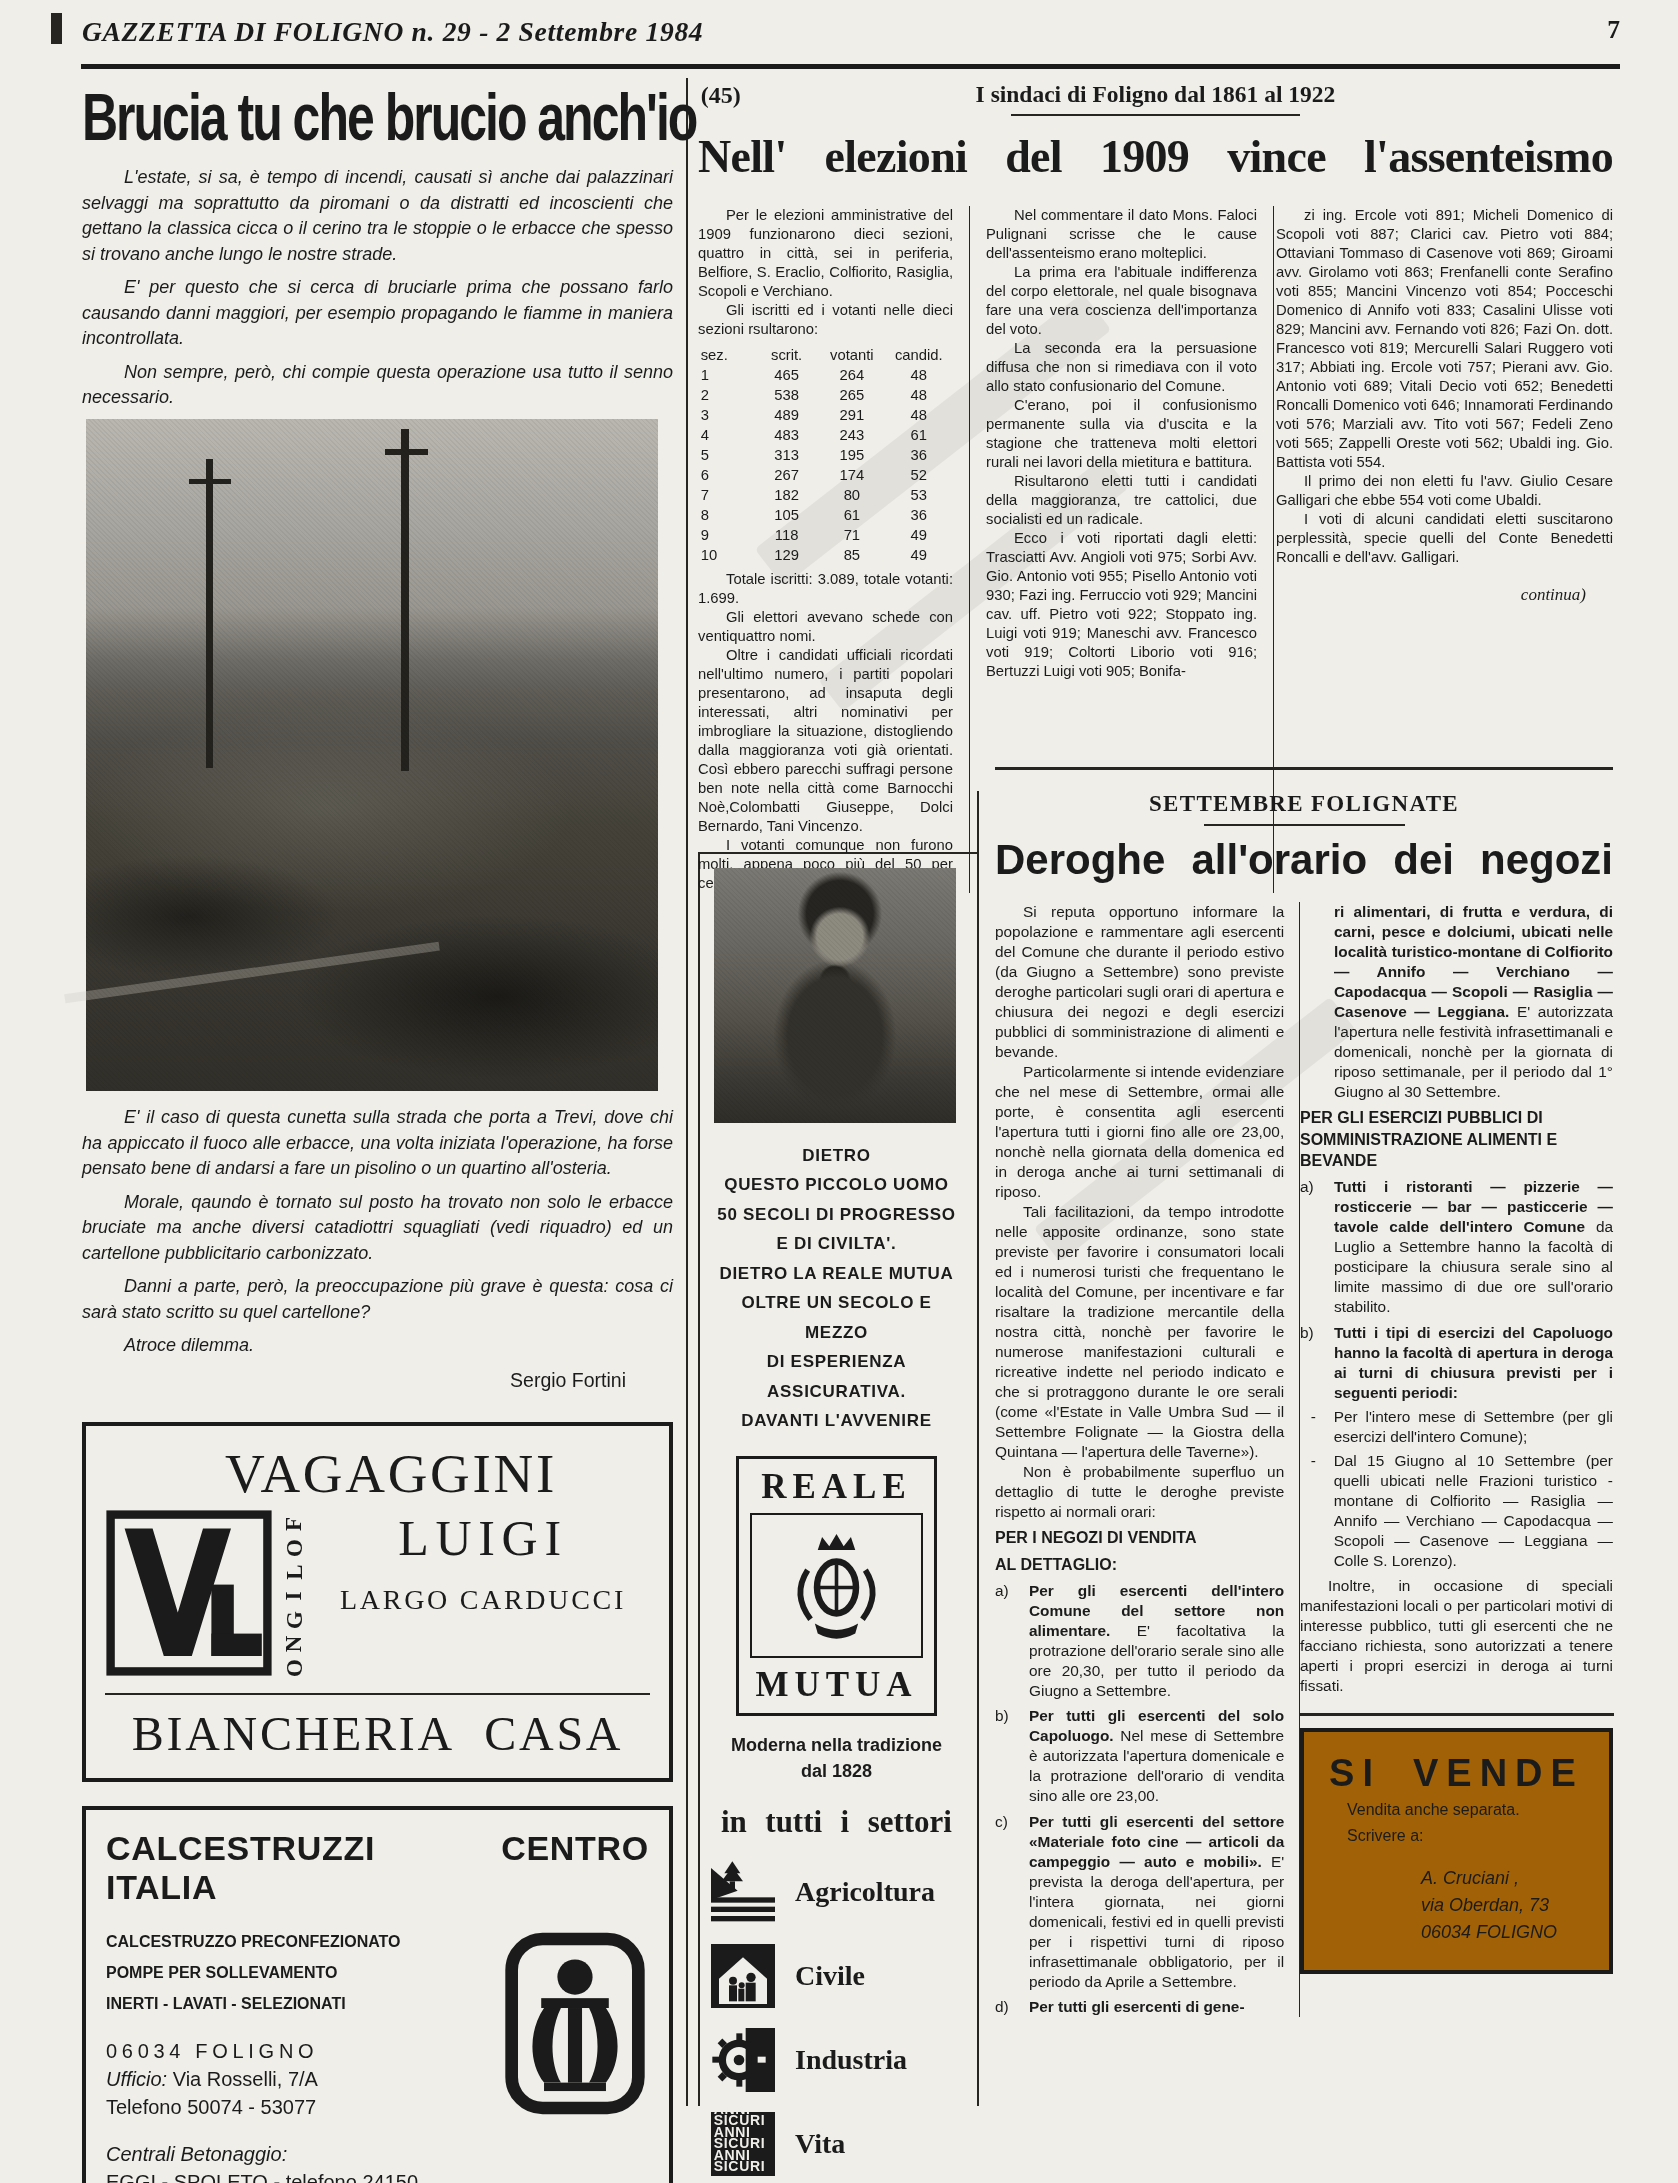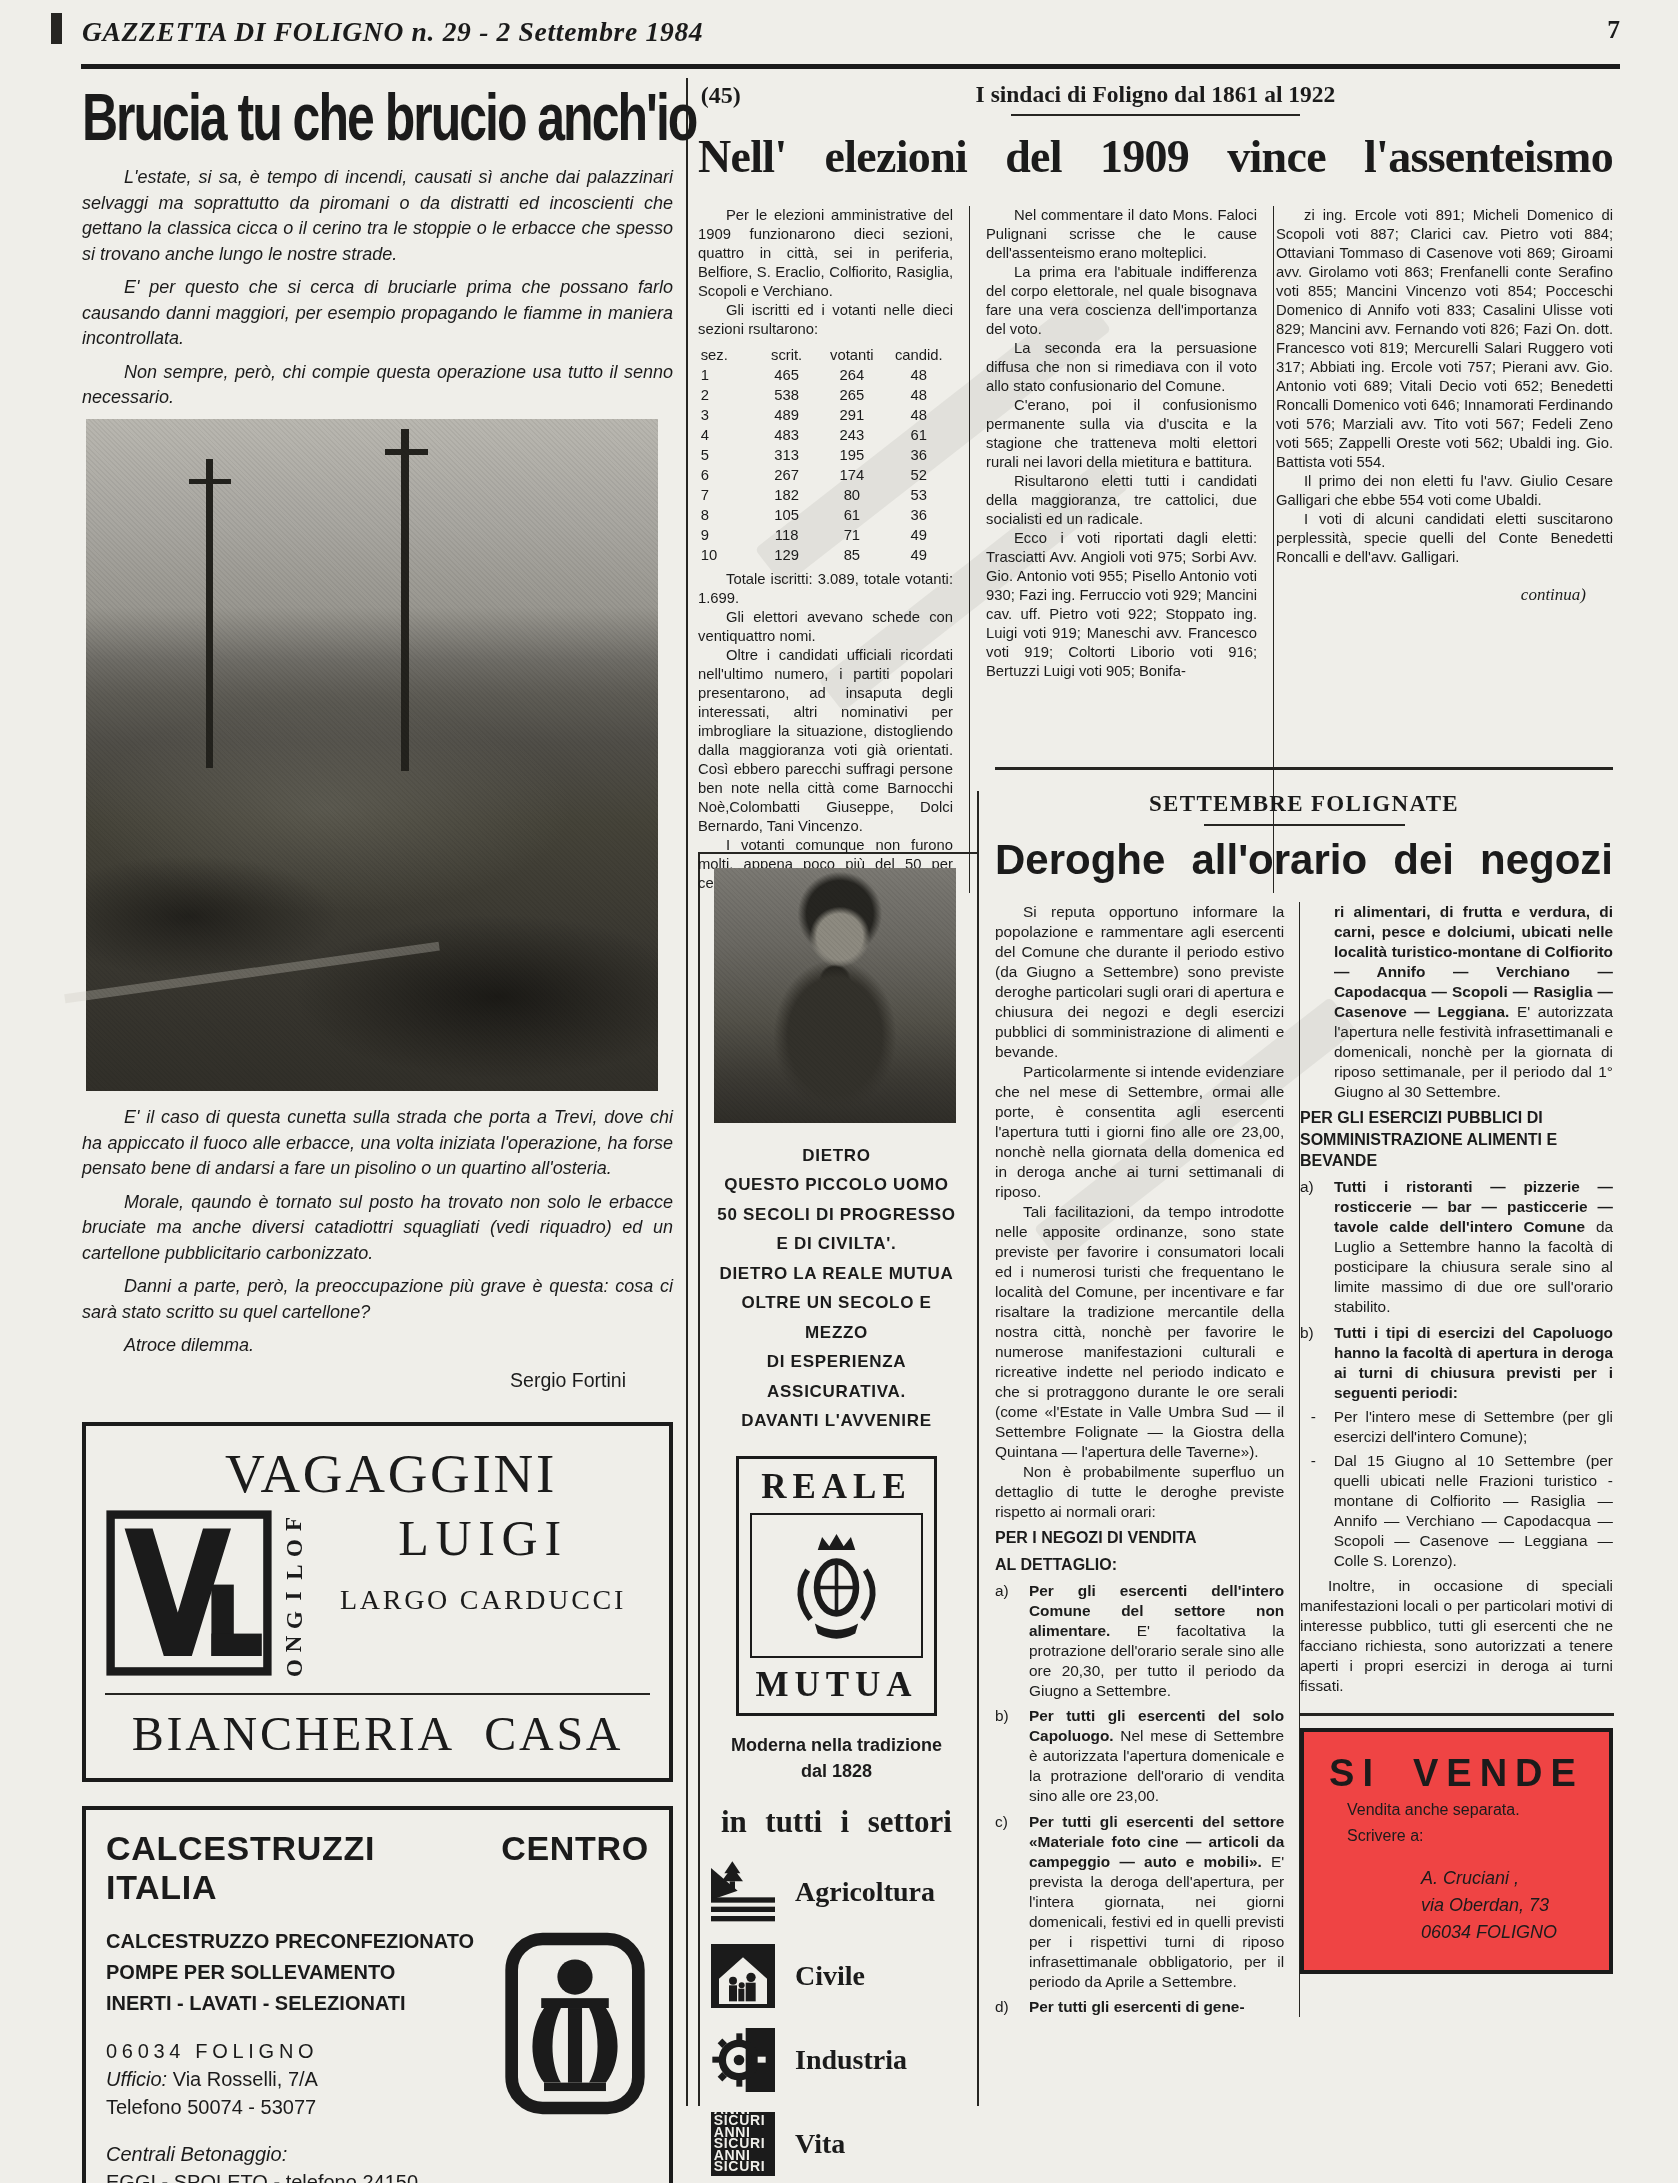--- a/index.html
+++ b/index.html
@@ -109,21 +109,21 @@
   .hang { display:grid; grid-template-columns:34px 1fr; font-size:15.4px; line-height:20px;
     text-align:justify; margin-top:5.4px; }
   .hang .let { font-size:15.4px; }
   .subhang { display:grid; grid-template-columns:23px 1fr; font-size:15.4px; line-height:20px;
     text-align:justify; margin:4px 0 0 10.7px; }
   .cont-para { font-size:15.4px; line-height:20px; text-align:justify; margin-left:34px; }
   .cont-para b, .hang b { font-weight:bold; }
 
   
   .sivende-rule { height:2.7px; background:#262522; margin:17.5px -1.3px 0 0; }
-  .sivende { border:4px solid #1b1b1b; margin-top:12px; padding:20px 16px 24px; background:#ef4444; }
+  .sivende { border:4px solid #1b1b1b; margin-top:12px; padding:20px 16px 24px; background:#a16207; }
   .sv-title { font-weight:900; font-size:38px; letter-spacing:8px; text-align:center; word-spacing:13.4px; }
   .sv-para { font-size:16px; line-height:22px; text-align:justify; text-indent:27px; margin-top:6.7px; }
   .sv-para.first { margin-top:19px; }
   .sv-plain { font-size:16px; line-height:22px; text-indent:27px; margin-top:4px; }
   .sv-contact { font-style:italic; font-size:18px; line-height:27px; margin:17.5px 0 0 101px; }
 
   
   .adbox { border:4.7px solid #1b1b1b; background:#efeee9; }
   .vagaggini { margin-top:29.5px; padding:16px 19px 17.5px; }
   .vg-name { font-family:"Liberation Serif","DejaVu Serif",serif; font-size:55px;
@@ -136,21 +136,21 @@
   .vg-first { font-family:"Liberation Serif","DejaVu Serif",serif; font-size:50px; letter-spacing:6.7px; }
   .vg-street { font-family:"Liberation Serif","DejaVu Serif",serif; font-size:28px;
     letter-spacing:2.7px; margin-top:17.5px; }
   .vg-rule { height:2px; background:#262522; margin:13.4px 0 10.7px; }
   .vg-tag { font-family:"Liberation Serif","DejaVu Serif",serif; font-size:48px;
     letter-spacing:2.7px; word-spacing:17.5px; text-align:center; }
   .calcestruzzi { margin-top:24px; padding:19px 20px 20px; }
   .ci-title { font-weight:bold; font-size:34px; letter-spacing:0.7px; word-spacing:17.5px; text-align:justify; text-align-last:justify; }
   .ci-body { display:flex; margin-top:19px; }
   .ci-left { flex:1; padding-right:13.4px; }
-  .ci-line { font-weight:bold; font-size:20px; line-height:31px; }
+  .ci-line { font-weight:bold; font-size:16px; line-height:31px; }
   .ci-addr { font-size:20px; line-height:28px; margin-top:17.5px; }
   .ci-addr .cap { letter-spacing:4.7px; }
   .ci-ital { font-style:italic; }
   .ci-centrali { margin-top:19px; font-size:20px; line-height:28px; }
   .ci-logo { width:148px; padding-top:5.4px; }
 
   
   .ghost { position:absolute; background:rgba(110,108,100,.10); transform:rotate(-38deg); border-radius:5.4px; }
 </style>
 </head>

